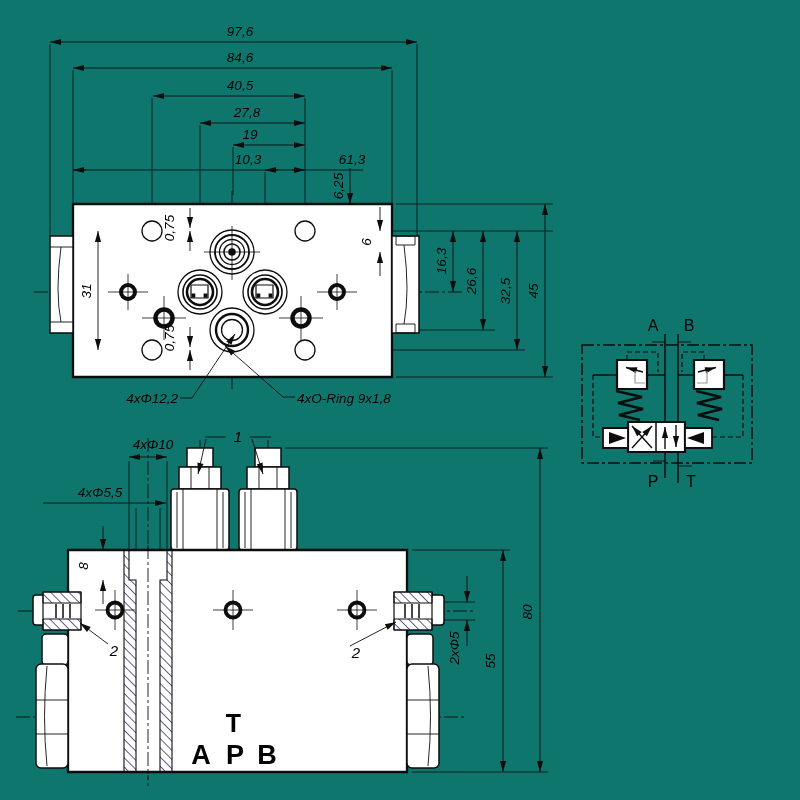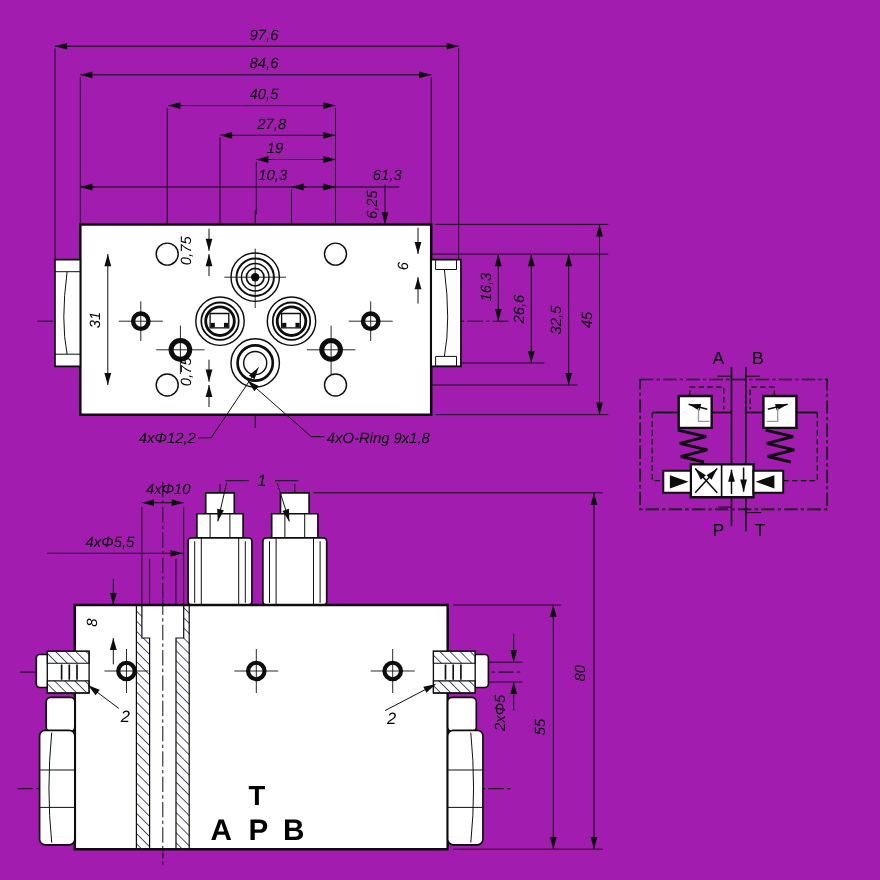--- a/index.html
+++ b/index.html
@@ -1,16 +1,16 @@
 <!DOCTYPE html>
 <html style="--hatch-color: #2e2e64;"><head>
 <meta charset="utf-8">
 <style>
   html,body{margin:0;padding:0;background:#ffffff;}
-  .stage{position:relative;width:800px;height:800px;background:#a21caf;overflow:hidden;}
+  .stage{position:relative;width:800px;height:800px;background:#0f766e;overflow:hidden;}
   svg{display:block;}
   svg *{vector-effect:non-scaling-stroke;}
   .s  {stroke:#0d0d0d;fill:none;}
   .thick{stroke:#0d0d0d;stroke-width:2.3;fill:none;}
   .med{stroke:#0d0d0d;stroke-width:1.5;fill:none;}
   .thin{stroke:#0d0d0d;stroke-width:0.9;fill:none;}
   .xthin{stroke:#0d0d0d;stroke-width:0.8;fill:none;}
   .cl{stroke:#0d0d0d;stroke-width:0.9;fill:none;stroke-dasharray:14 3 3 3;}
   .dsh{stroke:#0d0d0d;stroke-width:1.2;fill:none;stroke-dasharray:5 3;}
   .dd{stroke:#0d0d0d;stroke-width:1.5;fill:none;stroke-dasharray:12 3 3 3;}

